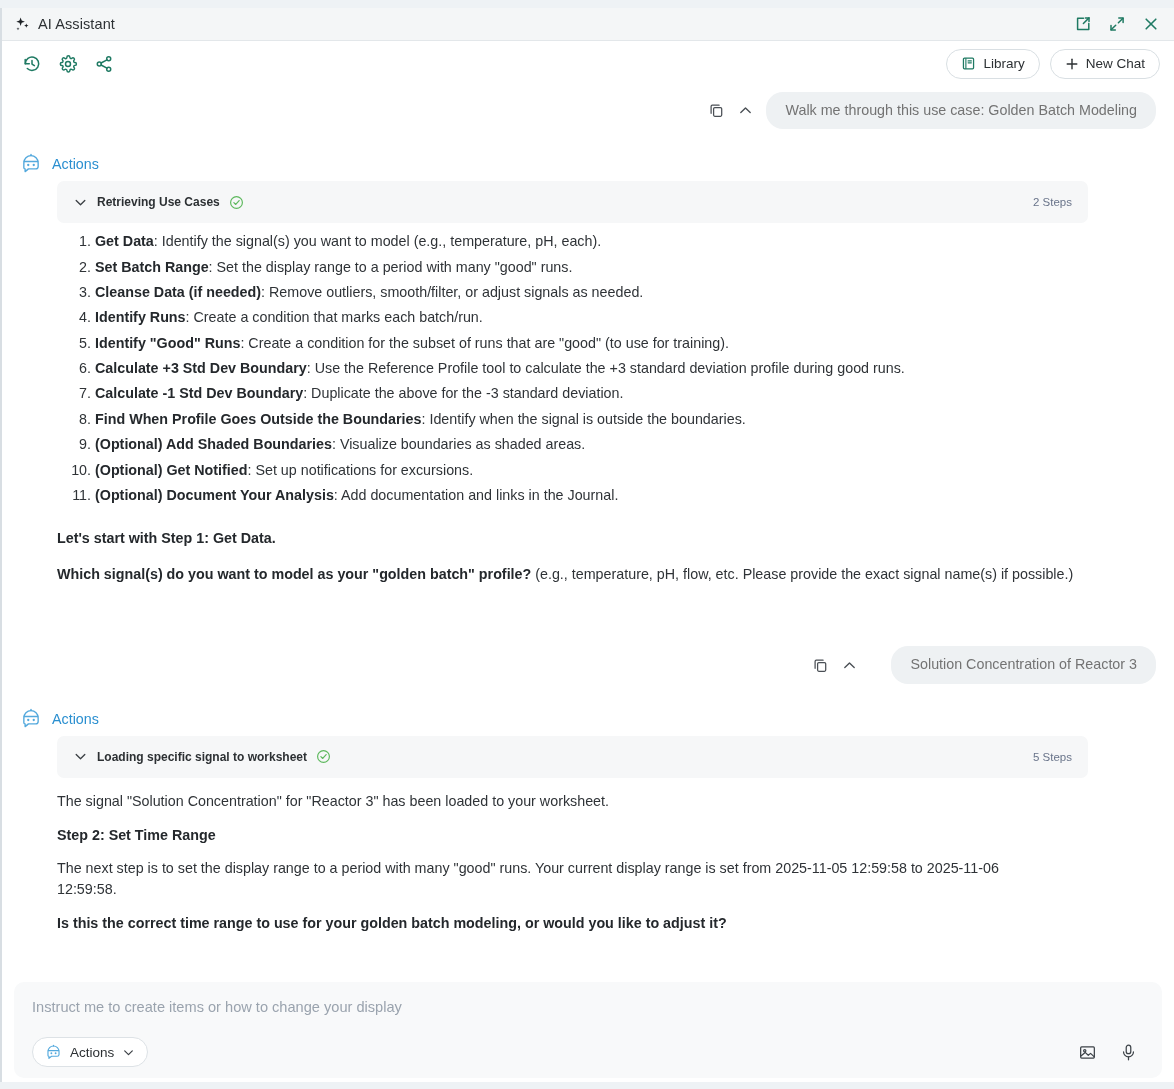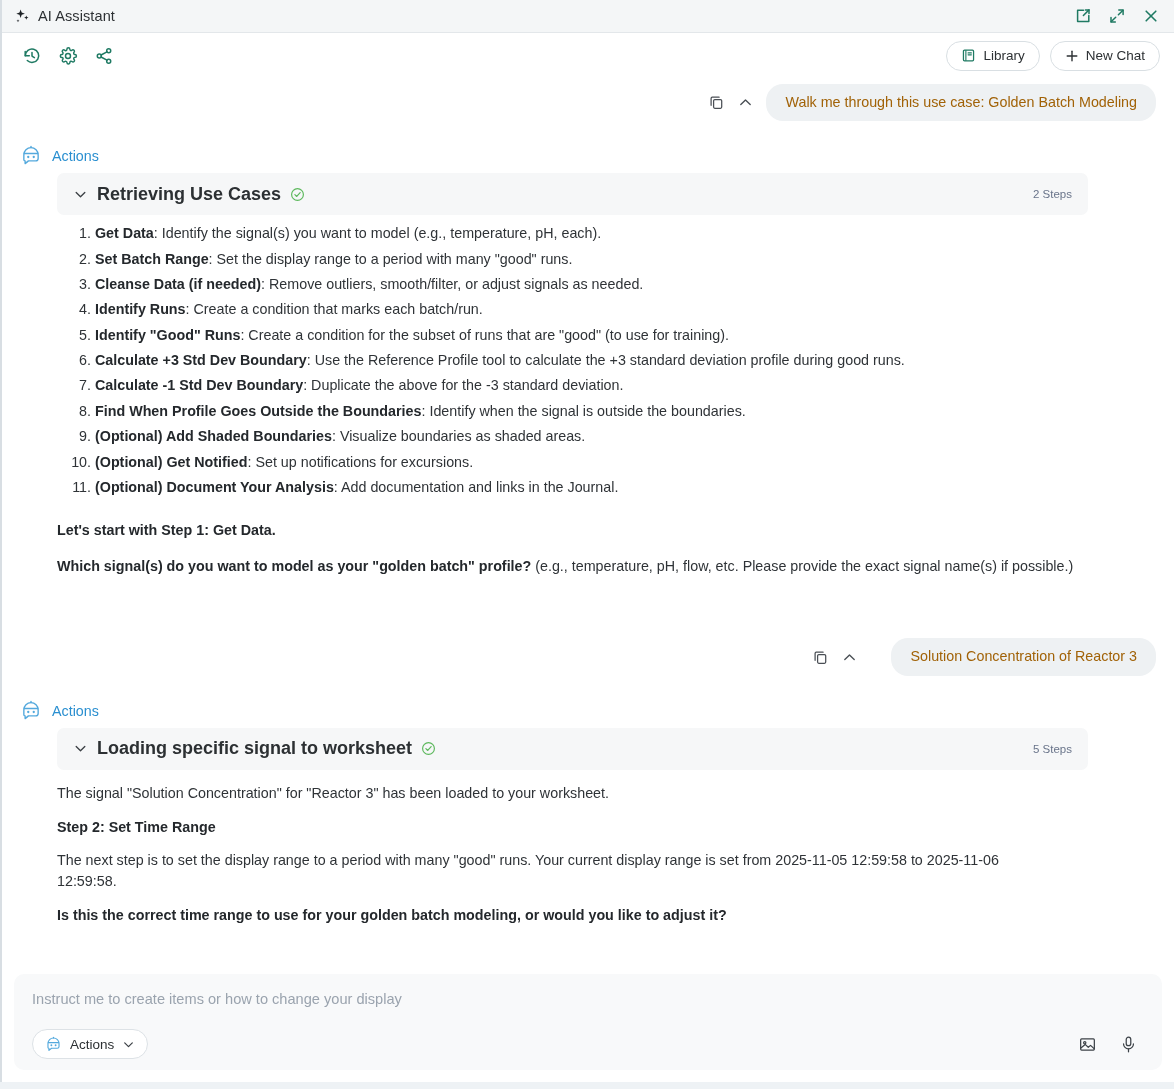--- a/index.html
+++ b/index.html
@@ -5,21 +5,21 @@
   * { box-sizing: border-box; }
   html, body {
     margin: 0; padding: 0;
     width: 1174px; height: 1089px;
     background: #eef2f5;
     font-family: "Liberation Sans", sans-serif;
     overflow: hidden;
   }
   .window {
     position: absolute;
-    left: 0; top: 0;
+    left: 0; top: 8px;
     width: 1174px; height: 1082px;
     background: #ffffff;
     border-left: 2px solid #d8dee3;
     display: flex;
     flex-direction: column;
   }
   
   .titlebar {
     height: 33px;
     background: #f4f6f7;
@@ -73,21 +73,21 @@
     justify-content: flex-end;
     gap: 12px;
     padding-right: 4px;
   }
   .user-row .msg-ctrl { display: flex; align-items: center; gap: 12px; color: #4a4f55; }
   .bubble {
     background: #eef1f3;
     border-radius: 17px;
     padding: 9px 19px;
     font-size: 14.3px;
-    color: #a16207;
+    color: #737373;
     max-width: 760px;
     line-height: 1.35;
   }
   .actions-head {
     display: flex;
     align-items: center;
     gap: 10px;
     margin: 24px 0 6px 18px;
   }
   .actions-label {
@@ -99,21 +99,21 @@
     margin-right: 72px;
     background: #f6f7f8;
     border-radius: 7px;
     height: 42px;
     display: flex;
     align-items: center;
     padding: 0 16px;
   }
   .action-card .chev { margin-right: 9px; display: flex; }
   .action-title {
-    font-size: 18px;
+    font-size: 12px;
     color: #2c3033;
     font-weight: 600;
     margin-right: 9px;
   }
   .steps {
     margin-left: auto;
     font-size: 11.5px;
     color: #69748a;
   }
   .assistant-body {

